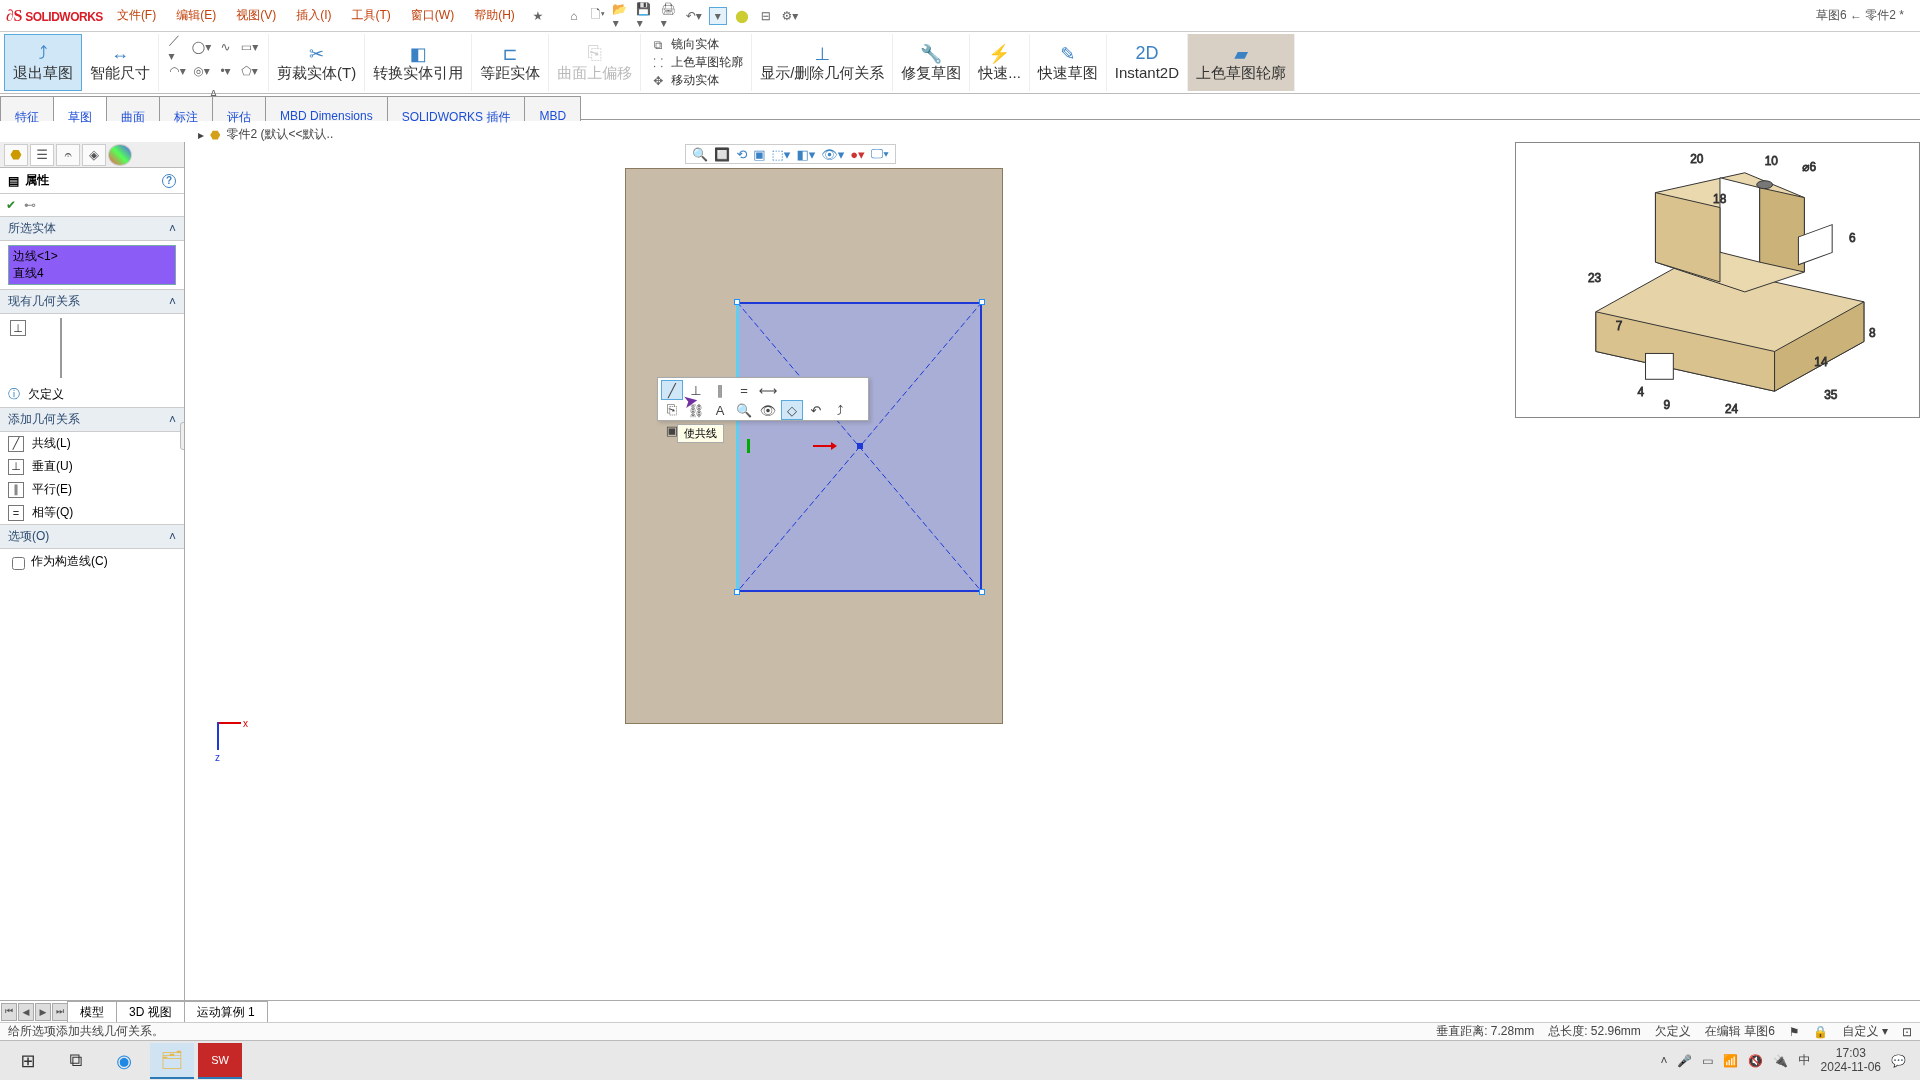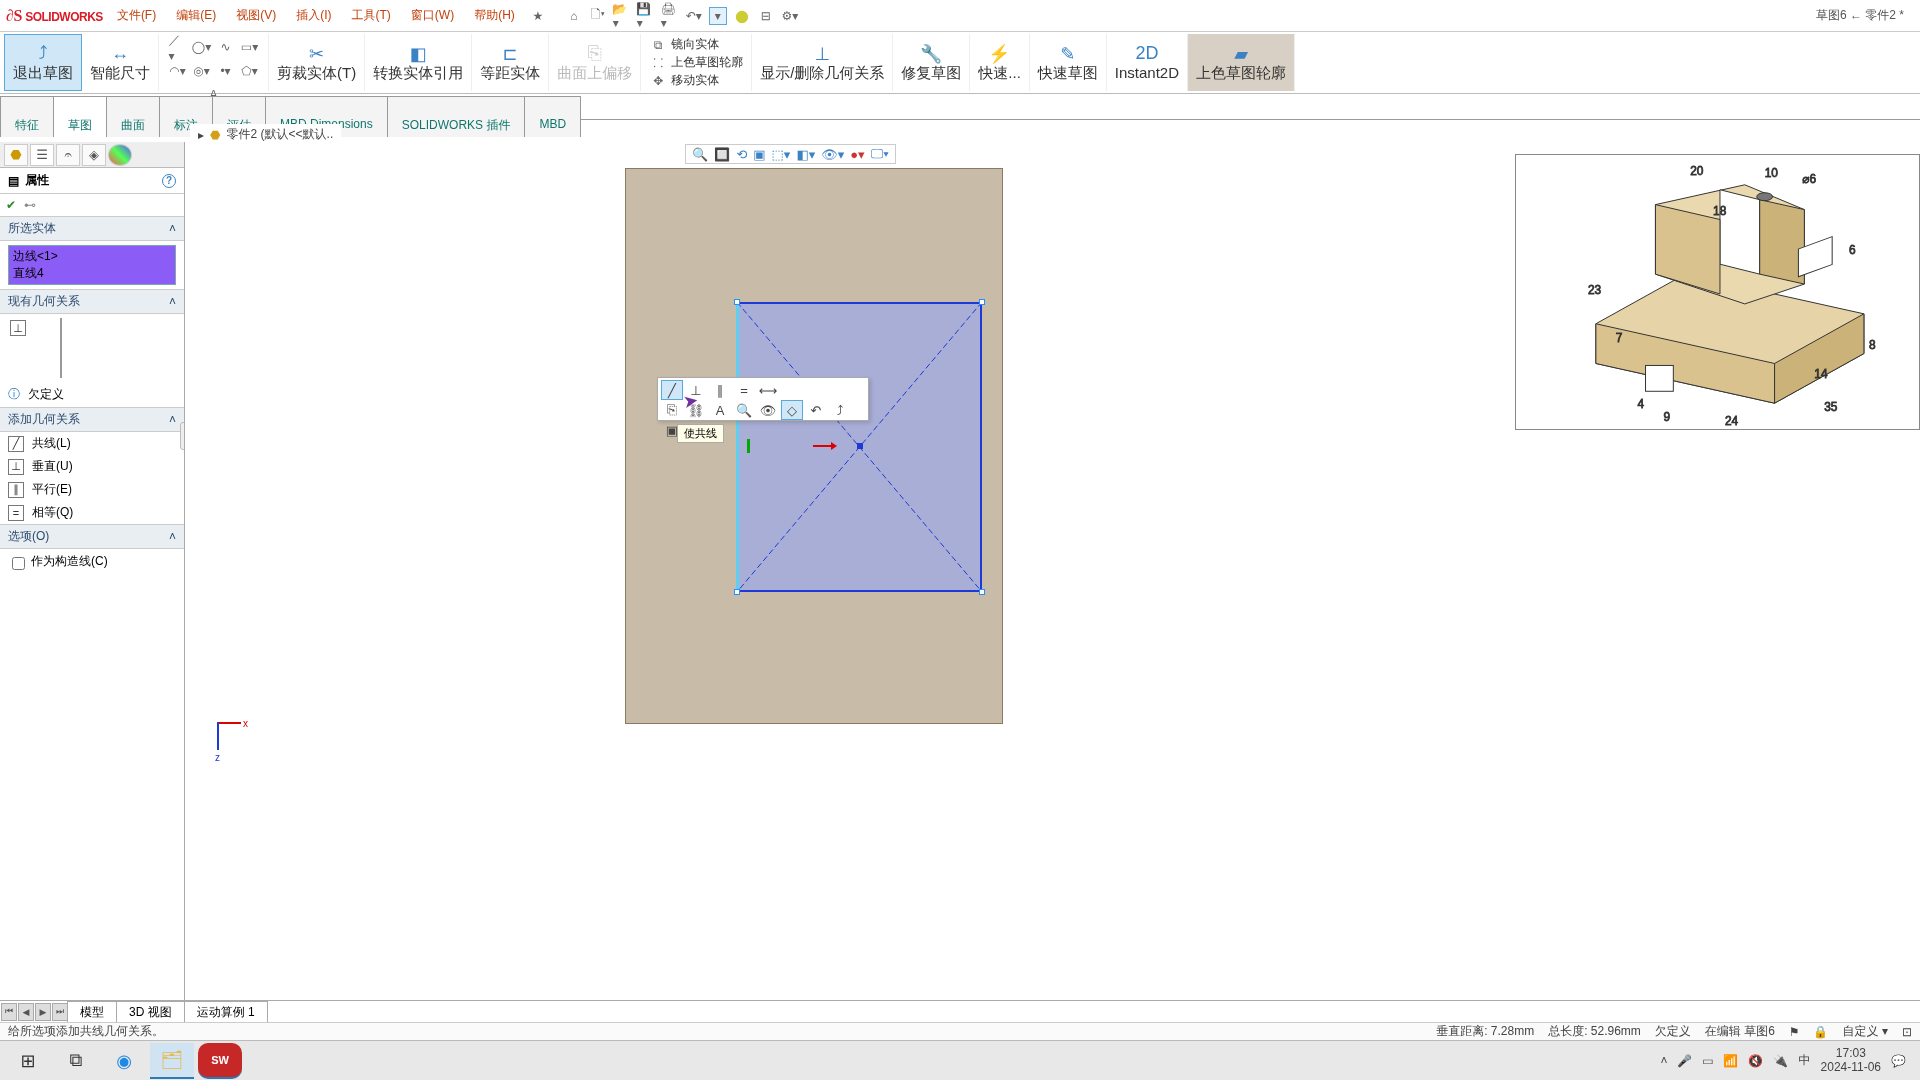--- a/index.html
+++ b/index.html
@@ -16,21 +16,21 @@
 
 
 .ribbon { height: 62px; background: #fff; border-bottom: 1px solid #bbb; display: flex; align-items: stretch; padding: 2px 4px; }
 .ribbon-group { display: flex; flex-direction: column; align-items: center; justify-content: center; padding: 2px 8px; border-right: 1px solid #eee; font-size: 11px; color:#333; }
 .ribbon-group.active { background: #cfe7f7; border: 1px solid #5aa9dc; }
 .ribbon-icon { font-size: 18px; color: #3b82c4; height: 22px;}
 .ribbon-label { font-size: 15px; text-align:center; line-height: 1.1; }
 
 
 .tabs { height: 26px; background: #fff; border-bottom: 1px solid #999; display: flex; }
-.tab { padding: 20px 14px; border: 1px solid #999; border-bottom: none; background: #f4f4f4; margin-right: -1px; color: #0f766e; margin-top: 2px;}
+.tab { padding: 12px 14px; border: 1px solid #999; border-bottom: none; background: #f4f4f4; margin-right: -1px; color: #1d4ed8; margin-top: 2px;}
 .tab.active { background: #fff; border-top: 1px solid #999; position: relative; z-index: 2; }
 
 
 .breadcrumb { height: 22px; background: #fff; display: flex; align-items: center; padding: 0 8px; gap: 6px; color: #444; border-bottom:1px solid #eee;}
 .bcicon { color:#d4a017;}
 
 
 .left-panel { position: absolute; left: 0; top: 142px; width: 185px; bottom: 40px; background: #fff; border-right: 1px solid #aaa; display:flex; flex-direction:column; overflow:hidden;}
 .lp-tabs { height: 26px; background: #eee; border-bottom: 1px solid #bbb; display:flex; align-items:center; gap:2px; padding:0 4px;}
 .lp-tab { width: 24px; height: 22px; border: 1px solid #ccc; background:#fafafa; display:flex; align-items:center; justify-content:center; font-size:13px; color:#555;}
@@ -65,21 +65,21 @@
 .tooltip { position:absolute; left:492px; top:282px; background:#fdfde8; border:1px solid #aaa; padding:1px 6px; font-size:11px;}
 .cursor { position:absolute; left:498px; top:248px; font-size:18px; color:#7030a0; transform:rotate(-10deg);}
 
 
 .triadx { position:absolute; left:33px; top:576px; color:#d00; font-size:10px;}
 .triadz { position:absolute; left:28px; top:612px; color:#1e39d8; font-size:10px;}
 .tr-ax { position:absolute; left:32px; top:580px; width:24px; height:2px; background:#d00;}
 .tr-ay { position:absolute; left:32px; top:580px; width:2px; height:28px; background:#1e39d8;}
 
 
-.refimg { position:absolute; right:0; top:12px; width:405px; height:276px; background:#fff; border:1px solid #888; z-index:20;}
+.refimg { position:absolute; right:0; top:0; width:405px; height:276px; background:#fff; border:1px solid #888; z-index:20;}
 
 
 .bottom-tabs { position:absolute; left:0; right:0; bottom:18px; height:22px; background:#fff; border-top:1px solid #aaa; display:flex; align-items:center;}
 .bt-navbtn { width:16px; height:18px; background:#ddd; border:1px solid #aaa; margin:0 0 0 1px;display:flex;align-items:center;justify-content:center;font-size:9px;color:#555;}
 .bt-tab { padding: 2px 12px; border:1px solid #aaa; border-bottom:none; background:#fff; margin-left:-1px;}
 
 
 .statusbar { position:absolute; left:0; right:0; bottom:0; height:18px; background:#fafafa; border-top:1px solid #ccc; display:flex; align-items:center; padding:0 8px; color:#444; font-size:11px;}
 .status-left { }
 .status-right { margin-left:auto; display:flex; gap:14px; align-items:center;}
@@ -395,21 +395,21 @@
     <span><span>自定义</span> ▾</span>
     <span>⊡</span>
   </div>
 </div>
 
 <div class="taskbar">
   <div class="task-btn">⊞</div>
   <div class="task-btn">⧉</div>
   <div class="task-btn" style="color:#1e88e5;">◉</div>
   <div class="task-btn active" style="color:#e6b84d;">🗂</div>
-  <div class="task-btn active" style="background:#c62828;color:#fff;font-size:11px;font-weight:bold;border-radius:10px;">SW</div>
+  <div class="task-btn active" style="background:#c62828;color:#fff;font-size:11px;font-weight:normal;">SW</div>
   <div class="tray">
     <span>˄</span>
     <span>🎤</span>
     <span>▭</span>
     <span>📶</span>
     <span>🔇</span>
     <span>🔌</span>
     <span>中</span>
     <div class="tray-time">
       <span>17:03</span>

